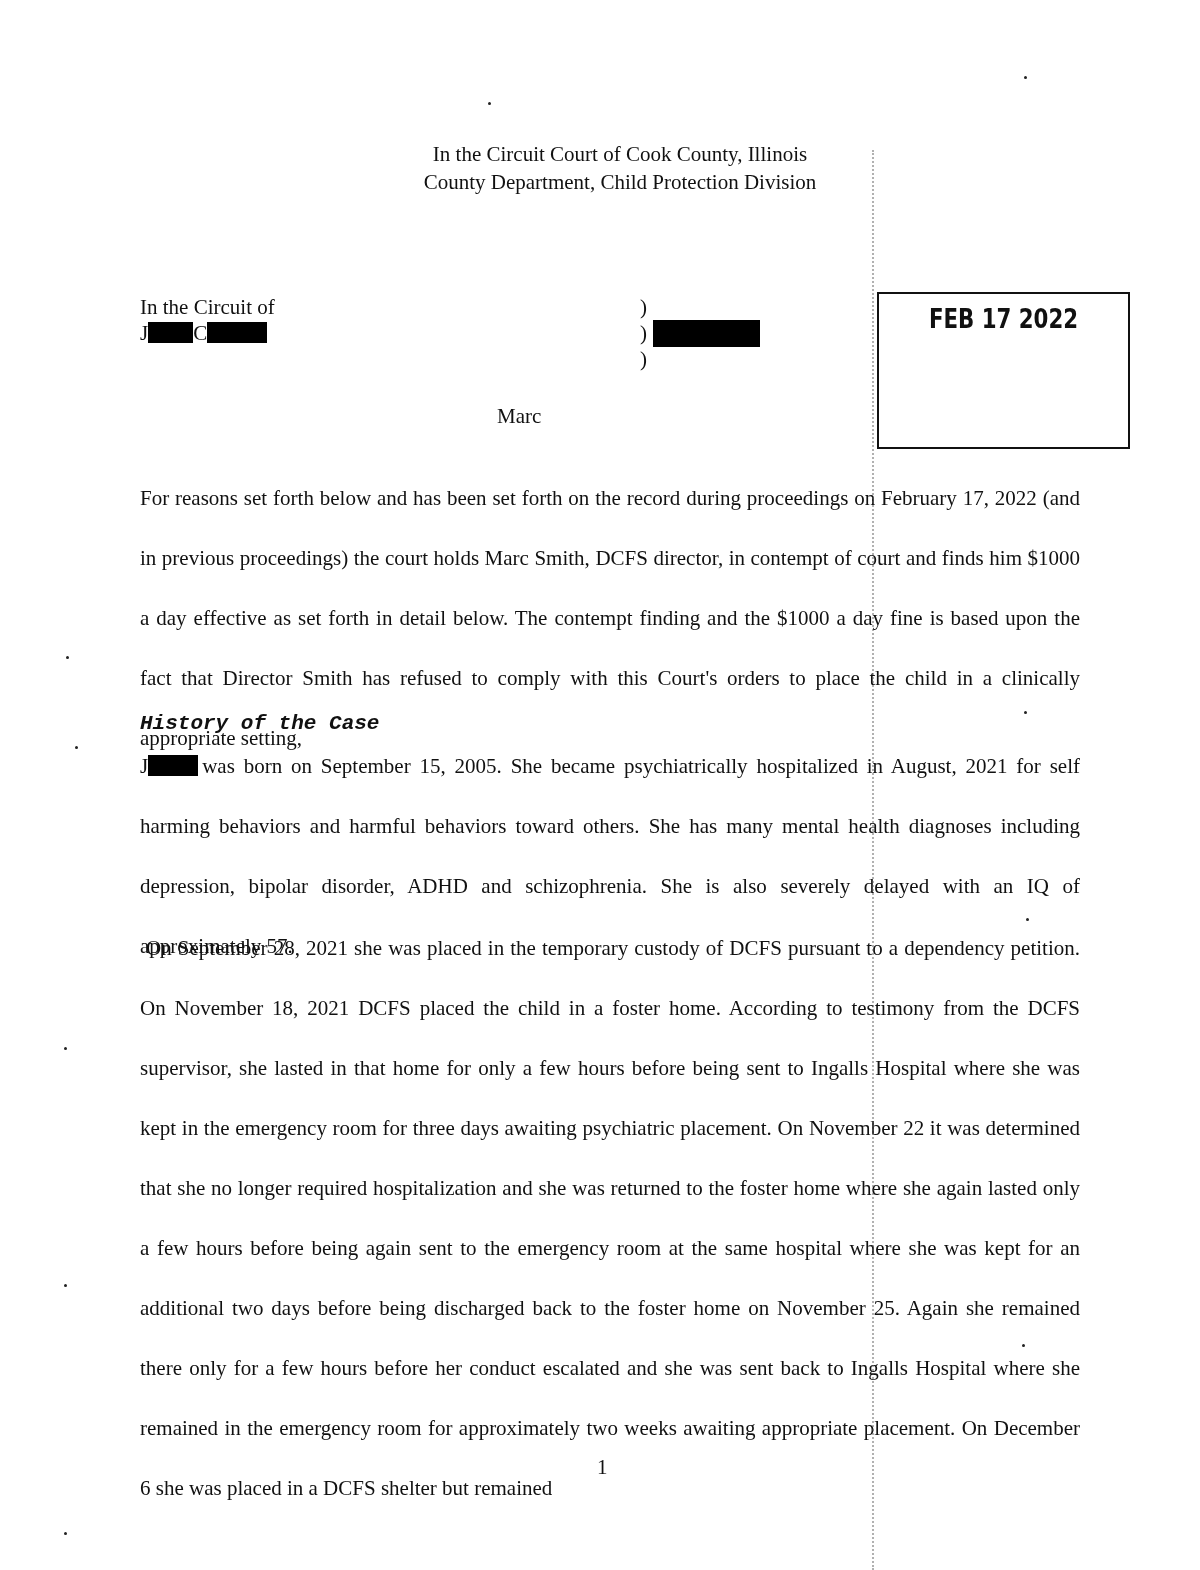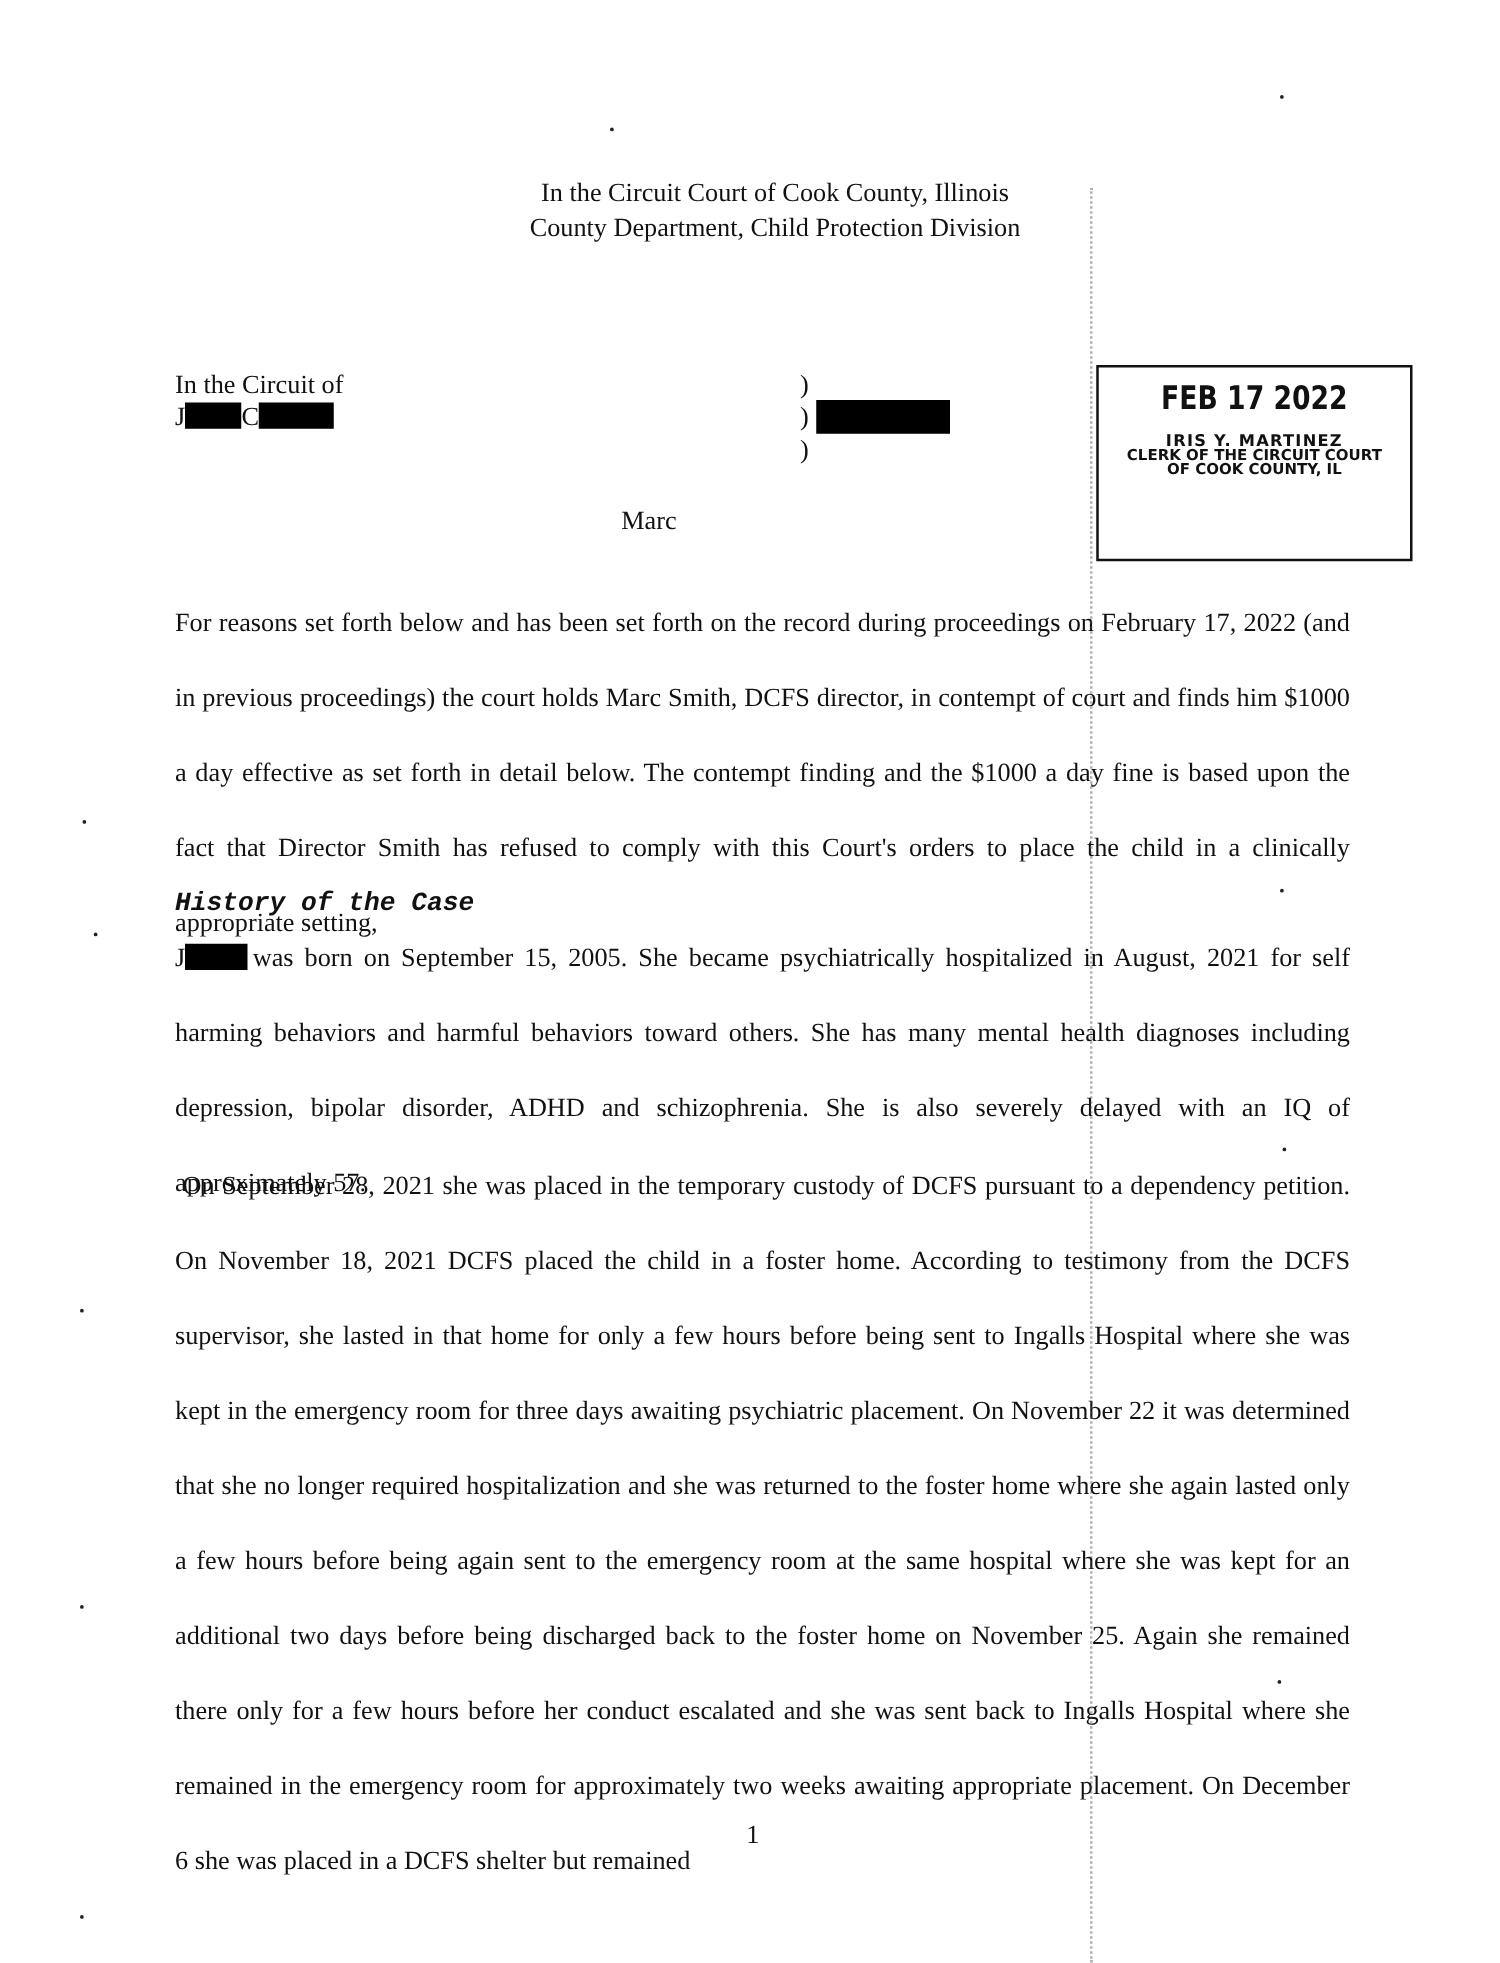--- a/index.html
+++ b/index.html
@@ -43,25 +43,20 @@
   <div>)</div>
   <div>)</div>
   <div>)</div>
 </div>
 <div class="abs case-redact"></div>
 
 <div class="abs order-title">Marc</div>
 
 <div class="abs stamp">
   <div class="date">FEB 17 2022</div>
-  <div class="clerk">
-    <div class="name">IRIS Y. MARTINEZ</div>
-    <div>CLERK OF THE CIRCUIT COURT</div>
-    <div>OF COOK COUNTY, IL</div>
-  </div>
 </div>
 
 <div class="abs body-text" style="top:468px; text-align:justify;">
   <p>For reasons set forth below and has been set forth on the record during proceedings on February 17, 2022 (and in previous proceedings) the court holds Marc Smith, DCFS director, in contempt of court and finds him $1000 a day effective as set forth in detail below. The contempt finding and the $1000 a day fine is based upon the fact that Director Smith has refused to comply with this Court's orders to place the child in a clinically appropriate setting,</p>
 </div>
 
 <div class="abs heading">History of the Case</div>
 
 <div class="abs body-text" style="top:724px; text-align:justify;margin-top:12px;">
   <p><span>J</span><span class="redact" style="width:50px; margin-right:4px;"></span><span>was born on September 15, 2005. She became psychiatrically hospitalized in August, 2021 for self harming behaviors and harmful behaviors toward others. She has many mental health diagnoses including depression, bipolar disorder, ADHD and schizophrenia. She is also severely delayed with an IQ of approximately 57.</span></p>

